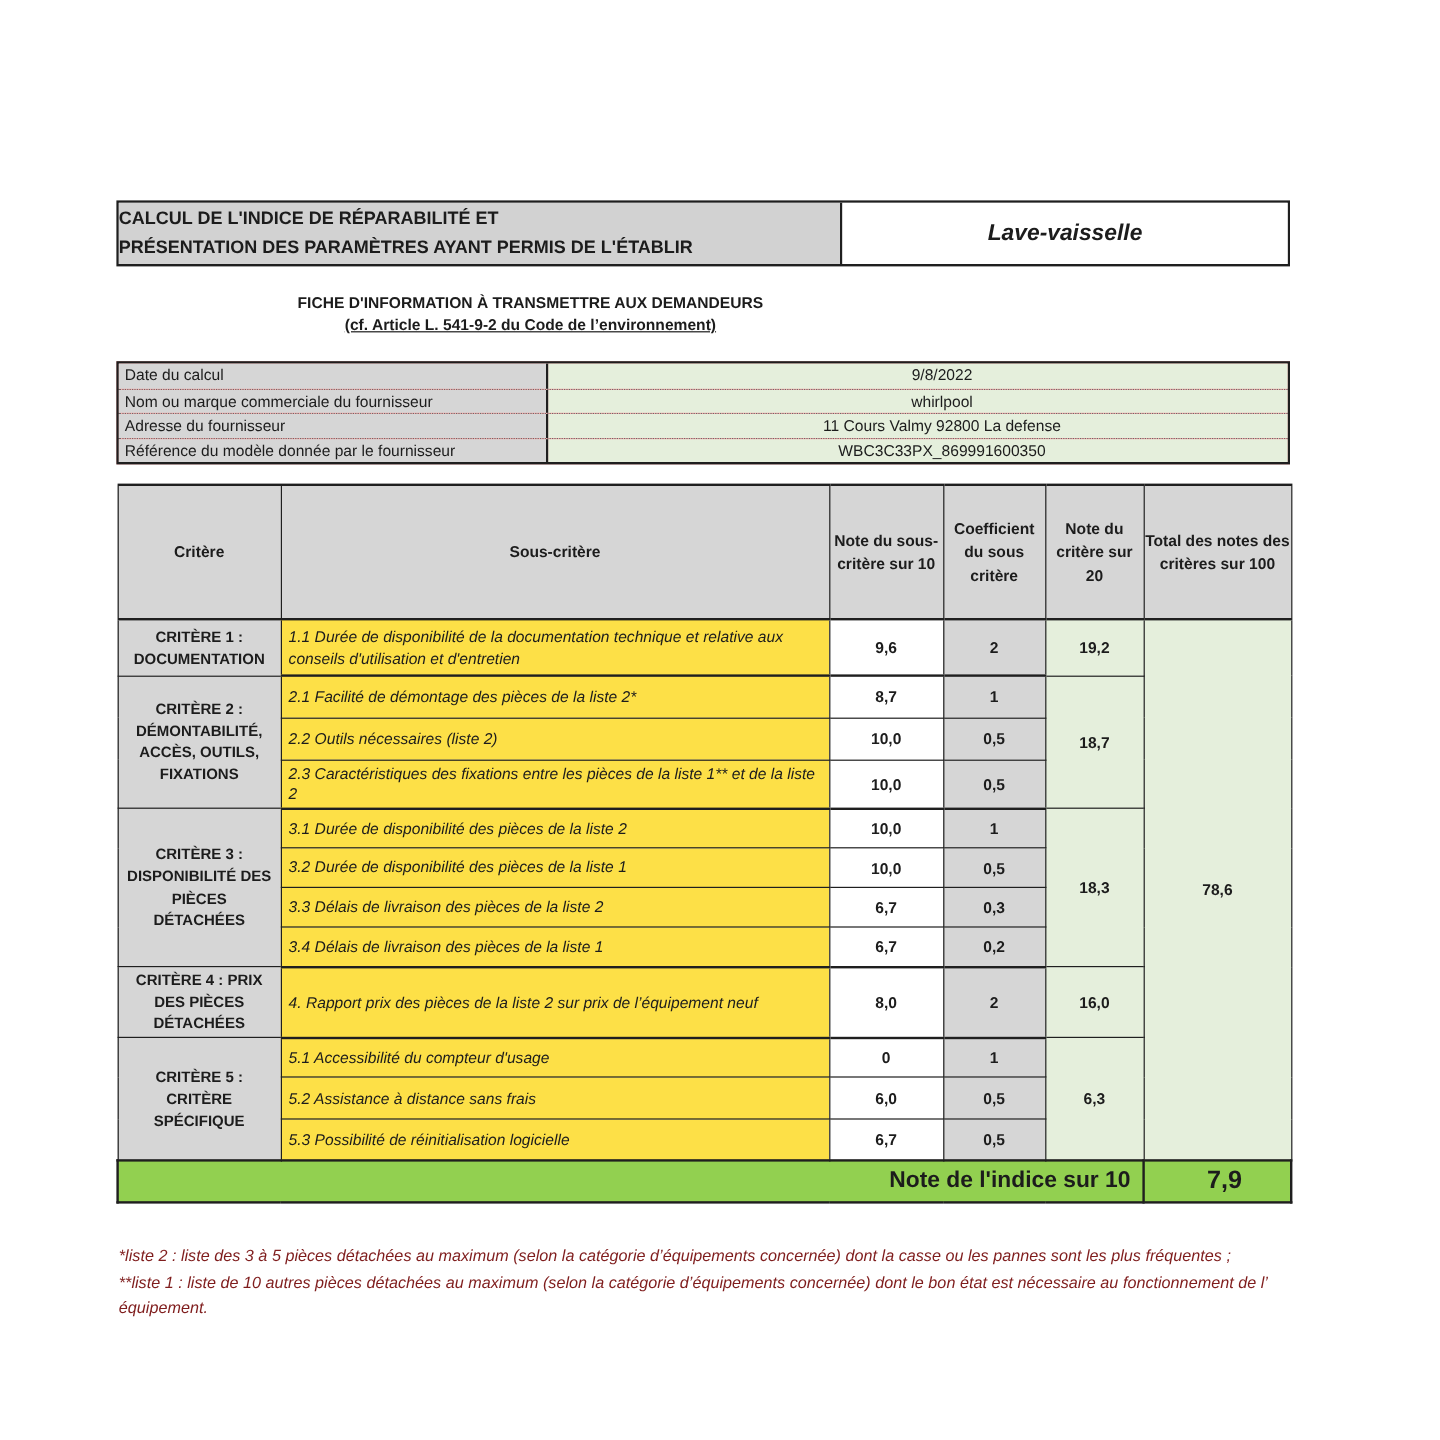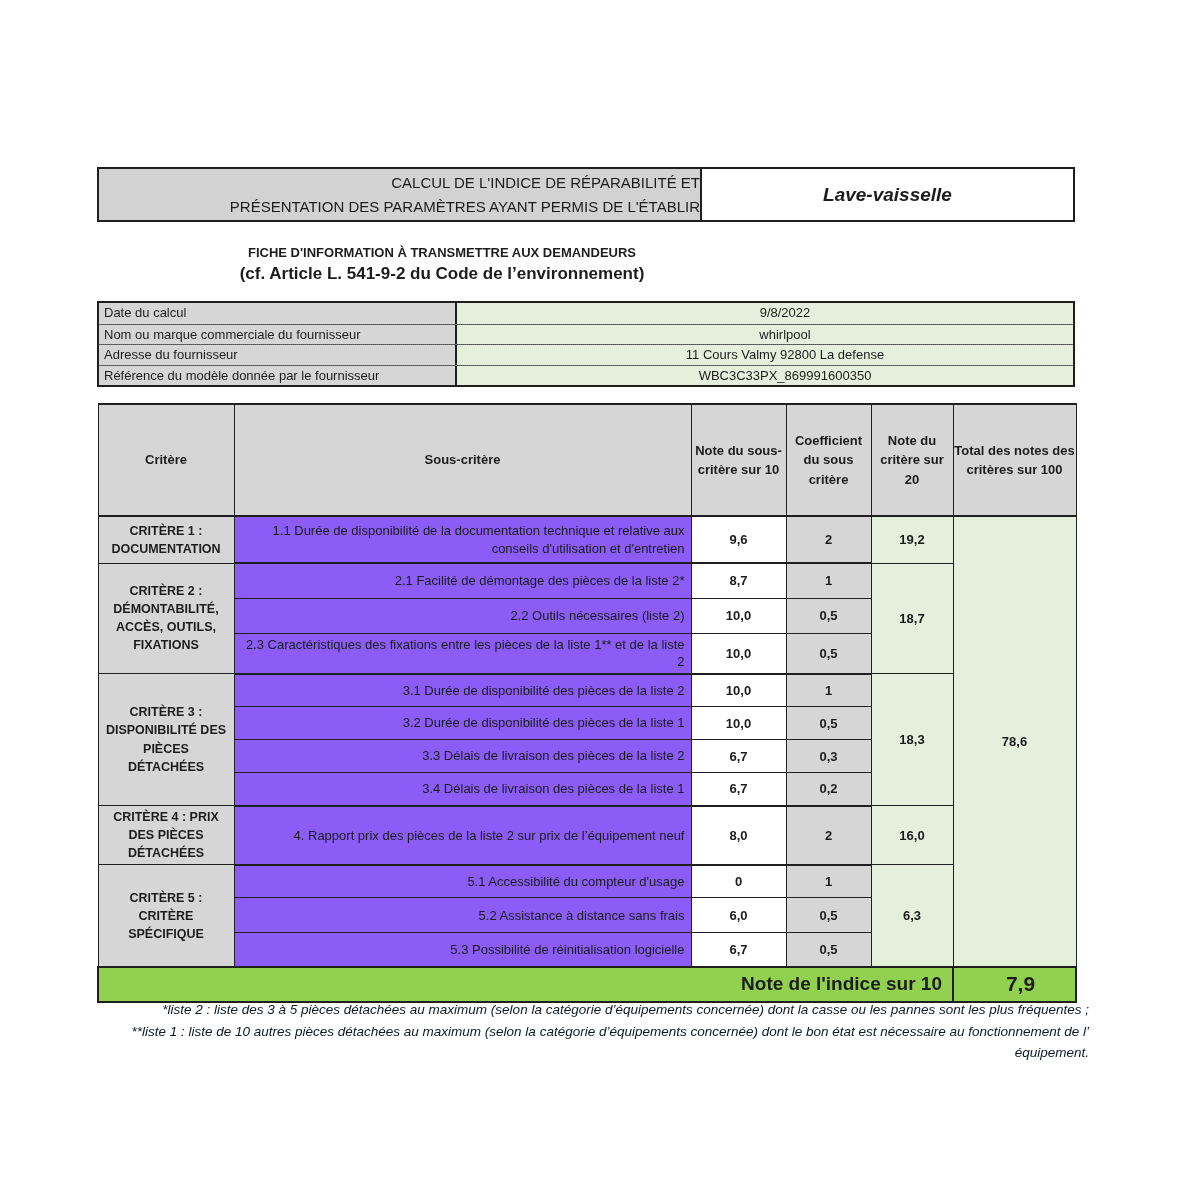--- a/index.html
+++ b/index.html
@@ -6,39 +6,39 @@
   html,body { width:1200px; height:1200px; background:#ffffff; }
   body { font-family:"Liberation Sans", sans-serif; color:#1c1c1c; position:relative; }
 
   
   .title-table {
     position:absolute; left:97px; top:167px; width:978px; height:55px;
     border:2px solid #1f1f1f; display:flex; background:#fff;
   }
   .title-cell {
     width:603px; background:#d2d2d2; border-right:2px solid #1f1f1f;
-    display:flex; flex-direction:column; justify-content:center; align-items:flex-end;
-    font-weight:normal; font-size:15px; line-height:1.55; text-align:center;padding-left:15px;
+    display:flex; flex-direction:column; justify-content:center; align-items:flex-start;
+    font-weight:bold; font-size:15px; line-height:1.55; text-align:center;
   }
   .product-cell {
     flex:1; display:flex; justify-content:center; align-items:center;
     font-weight:bold; font-style:italic; font-size:19px; background:#fff;
   }
 
   
   .subtitle {
     position:absolute; left:97px; top:244px; width:690px; text-align:center;
     font-weight:bold; font-size:13px; line-height:1.4;
   }
-  .subtitle .line2 { font-size:17px; }
+  .subtitle .line2 { font-size:13px;text-decoration:underline; }
 
   
   .info-table {
     position:absolute; left:97px; top:301px; width:978px;
-    border:2px solid #1f1f1f; background:#6d28d9;
+    border:2px solid #1f1f1f; background:#fca5a5;
   }
   .info-row { display:flex; height:20.5px; }
   .info-row + .info-row { border-top:1px dotted #6a6a6a; }
   .info-label {
     width:358px; background:#d6d6d6; border-right:2px solid #1f1f1f;
     font-size:13px; padding:2px 0 0 5px; white-space:nowrap; overflow:hidden;
   }
   .info-value {
     flex:1; background:#e5efdc; font-size:13px; text-align:center; padding-top:2px;padding-left:40px;
   }
@@ -55,21 +55,21 @@
     border-bottom:2px solid #1f1f1f; border-top:2px solid #1f1f1f;
     padding:2px 0; line-height:1.5;
   }
   th.first, td.crit { border-left:2px solid #1f1f1f; }
   th.last,  td.total{ border-right:2px solid #1f1f1f; }
   td.crit {
     background:#d6d6d6; font-weight:bold; text-align:center;
     font-size:12.5px; line-height:1.45; padding:2px 6px;
     border-top:2px solid #1f1f1f; border-bottom:2px solid #1f1f1f; border-right:2px solid #1f1f1f;
   }
-  td.sc   { background:#8b5cf6; text-align:right; padding:2px 6px; line-height:1.35; }
+  td.sc   { background:#fde047; text-align:left; padding:2px 6px; line-height:1.35;font-style:italic; }
   td.note { background:#ffffff; text-align:center; font-weight:bold; }
   td.coef { background:#d6d6d6; text-align:center; font-weight:bold; }
   td.n20  {
     background:#e5efdc; text-align:center; font-weight:bold;
     border-top:2px solid #1f1f1f; border-bottom:2px solid #1f1f1f;
   }
   td.total{
     background:#e5efdc; text-align:center; font-weight:bold;
     border-top:2px solid #1f1f1f; border-bottom:2px solid #1f1f1f;
   }
@@ -78,22 +78,22 @@
   tr.footer td {
     background:#92d050; border:2px solid #1f1f1f; height:35px;margin-top:46px;
   }
   td.footer-label {
     text-align:right; font-weight:bold; font-size:19px; padding-right:10px;
   }
   td.footer-value { text-align:center; font-weight:bold; font-size:21px;padding-left:12px; }
 
   
   .footnotes {
-    position:absolute; left:99px; top:999px; width:990px;
-    font-style:italic; font-size:13.5px; line-height:1.6; color:#0f172a;text-align:right;
+    position:absolute; left:99px; top:1036px; width:990px;
+    font-style:italic; font-size:13.5px; line-height:1.6; color:#7f1d1d;
   }
 </style>
 </head>
 <body>
 
 <div class="title-table">
   <div class="title-cell">
     <div>CALCUL DE L'INDICE DE RÉPARABILITÉ ET</div>
     <div>PRÉSENTATION DES PARAMÈTRES AYANT PERMIS DE L'ÉTABLIR</div>
   </div>

